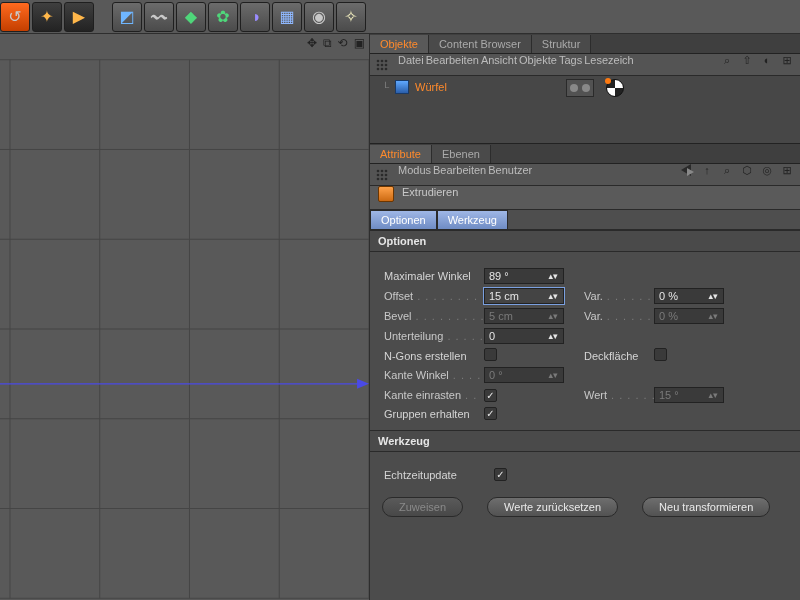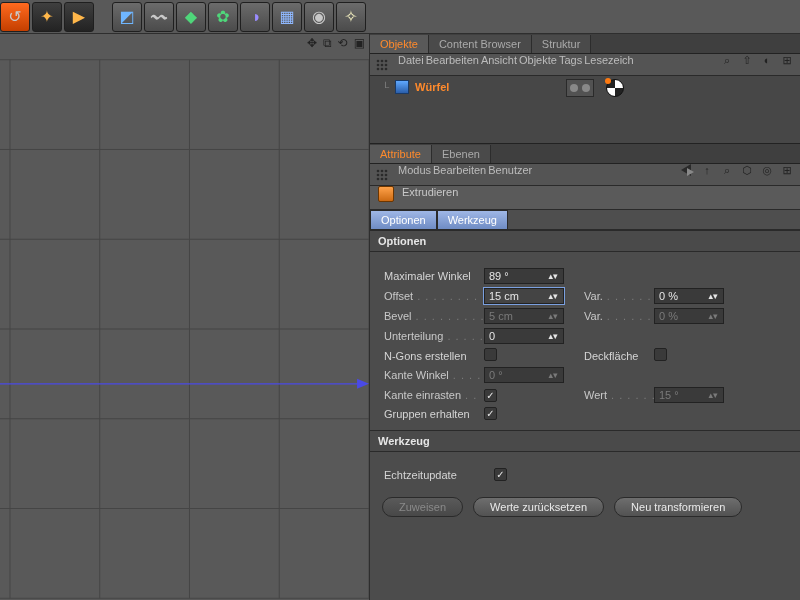--- a/index.html
+++ b/index.html
@@ -32,21 +32,21 @@
   .menu-row .dots { position: absolute; left: 6px; top: 5px; width: 12px; height: 12px; }
   .menu-row span { color: #bcbcbc; cursor: pointer; }
   .menu-row .ricons { margin-left: auto; display: flex; gap: 6px; padding-right: 6px; }
   .menu-row .ricons i { font-style: normal; color: #222; display: inline-block; width: 14px; text-align: center; cursor: pointer; }
 
   
   .om-body { height: 68px; background: #474747; position: relative; border-bottom: 1px solid #222; }
   .om-obj  { position: absolute; left: 12px; top: 4px; display: flex; align-items: center; gap: 6px; }
   .om-obj .L { color: #888; font-size: 10px; }
   .om-obj .cube { width: 14px; height: 14px; background: linear-gradient(#5fa8ff,#2a5eaa); border: 1px solid #1a3a66; }
-  .om-obj .name { color: #ff8a2c; font-weight: bold; }
+  .om-obj .name { color: #ff8a2c; }
   .om-toggle { position: absolute; left: 196px; top: 3px; width: 28px; height: 18px; border: 1px solid #2a2a2a; background: #525252; }
   .om-toggle::before, .om-toggle::after { content: ""; position: absolute; top: 4px; width: 8px; height: 8px; border-radius: 50%; }
   .om-toggle::before { left: 3px; background: #888; }
   .om-toggle::after  { right: 3px; background: #888; }
   .om-tag { position: absolute; left: 236px; top: 3px; width: 18px; height: 18px; border-radius: 50%;
             background: conic-gradient(#fff 0 90deg,#222 90deg 180deg,#fff 180deg 270deg,#222 270deg 360deg); border: 1px solid #111; }
   .om-tag .dot { position: absolute; width: 6px; height: 6px; background: #ff7a10; border-radius: 50%; left: -2px; top: -2px; }
 
   
   .attr-hdr { display: flex; gap: 8px; height: 24px; background: #5a5a5a; padding: 0 8px; border-bottom: 1px solid #2a2a2a; }
@@ -63,21 +63,21 @@
   .params .lbl.dim { color: #7a7a7a; }
   .params .dots { color: #7a7a7a; letter-spacing: 1px; }
   .params .fld { height: 16px; background: #3a3a3a; border: 1px solid #222; border-radius: 0; padding: 0 4px; display: flex; align-items: center; justify-content: space-between; }
   .params .fld span { color: #e6e6e6; }
   .params .fld.dim span { color: #7a7a7a; }
   .params .fld.hl { outline: 1px solid #7aa0e0; background: #444; }
   .params .spin { width: 12px; color: #888; font-size: 9px; text-align: center; }
   .params .chk { width: 13px; height: 13px; border: 1px solid #222; background: #3a3a3a; border-radius: 2px; display: inline-flex; align-items: center; justify-content: center; }
   .params .chk.on::after { content: "✓"; color: #e6e6e6; font-size: 10px; }
 
-  .btn-row { display: flex; gap: 10px; padding: 6px 12px 12px; }
+  .btn-row { display: flex; gap: 24px; padding: 6px 12px 12px; }
   .btn { flex: none; padding: 3px 16px; border: 1px solid #2a2a2a; border-radius: 10px; background: linear-gradient(#6e6e6e,#525252); color: #eaeaea; cursor: pointer; }
   .btn.dim { color: #8a8a8a; background: linear-gradient(#5a5a5a,#484848); }
 
   .nav-arrow { width: 0; height: 0; display: inline-block; }
   .nav-arrow.l { border-top: 6px solid transparent; border-bottom: 6px solid transparent; border-right: 10px solid #2a2a2a; }
   .nav-arrow.r { border-top: 4px solid transparent; border-bottom: 4px solid transparent; border-left: 7px solid #888; margin-left: -4px; }
 </style>
 </head>
 <body>
 

